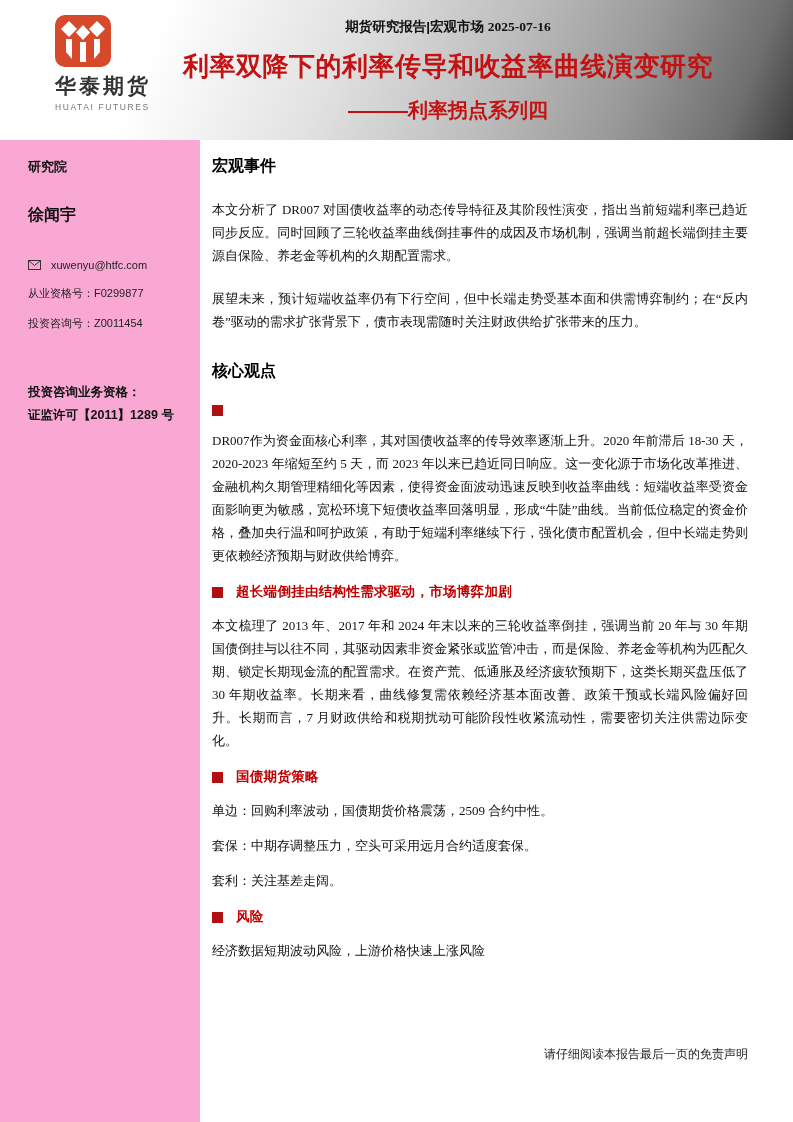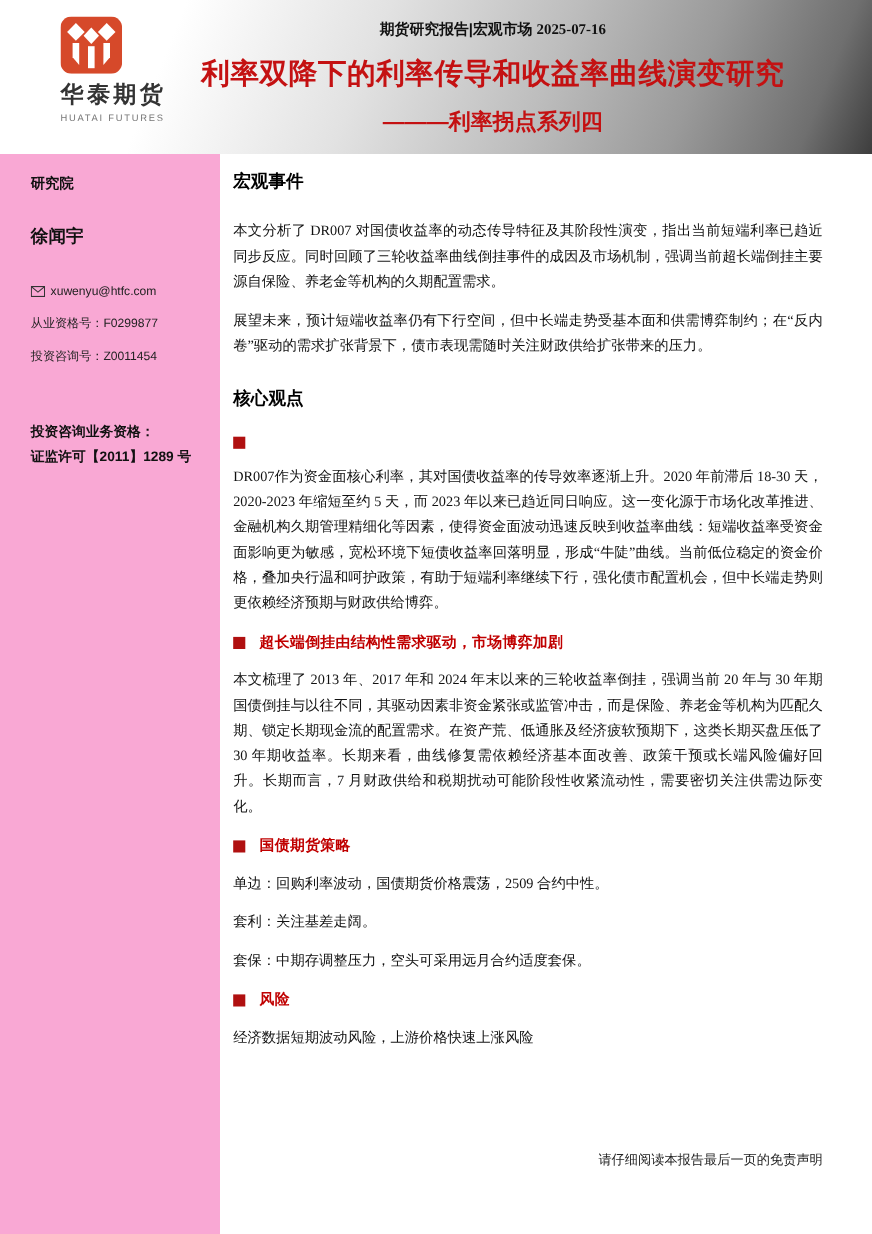--- a/index.html
+++ b/index.html
@@ -28,34 +28,34 @@
   .report-meta .date { font-family:"Liberation Serif", serif; font-weight:700; }
   .report-title { margin-top:13px; font-size:26px; font-weight:700; color:#c41112; letter-spacing:0.5px; }
   .report-subtitle { margin-top:13px; font-size:20px; font-weight:700; color:#c41112; }
   
   .sidebar {
     position:absolute; top:140px; left:0; width:200px; height:982px;
     background:#f9a8d4; padding:12px 16px 0 28px;
   }
   .sb-dept { font-size:13px; font-weight:700; color:#111; margin-top:6px; }
   .sb-name { font-size:16px; font-weight:700; color:#111; margin-top:29px; }
-  .sb-row { display:flex; align-items:center; gap:5px; margin-top:33px; font-size:11px; color:#222; }
+  .sb-row { display:flex; align-items:center; gap:10px; margin-top:33px; font-size:11px; color:#222; }
   .sb-line { margin-top:15px; font-size:11px; color:#222; }
   .sb-qual { margin-top:50px; font-size:12.5px; font-weight:700; color:#111; line-height:23px; }
   .env-icon { display:inline-block; }
   
   .main {
     position:absolute; top:140px; left:200px; width:593px; height:982px;
     padding:12px 45px 0 12px;
   }
   .h-section { font-size:16px; font-weight:700; color:#000; line-height:28px; }
   .h-section.second { margin-top:24px; }
   .para {
     font-family:"Liberation Serif", serif; font-size:13px; line-height:23px;
-    color:#111; text-align:justify; margin-top:12px;
+    color:#111; text-align:justify; margin-top:20px;
   }
   .para.first { margin-top:18px; }
   .bullet-head { display:flex; align-items:center; gap:13px; margin-top:16px; }
   .bullet-head.roomy { margin-top:20px; }
   .bullet-square { width:11px; height:11px; background:#b01010; flex:0 0 auto; }
   .bullet-label { font-size:13.5px; font-weight:700; color:#c00000; letter-spacing:0.3px; }
   .para.after-bullet { margin-top:13px; }
   .para.strategy { margin-top:12px; }
   
   .footer {
@@ -130,22 +130,22 @@
       <span class="bullet-square"></span>
       <span class="bullet-label">超长端倒挂由结构性需求驱动，市场博弈加剧</span>
     </div>
     <p class="para after-bullet">本文梳理了 2013 年、2017 年和 2024 年末以来的三轮收益率倒挂，强调当前 20 年与 30 年期国债倒挂与以往不同，其驱动因素非资金紧张或监管冲击，而是保险、养老金等机构为匹配久期、锁定长期现金流的配置需求。在资产荒、低通胀及经济疲软预期下，这类长期买盘压低了 30 年期收益率。长期来看，曲线修复需依赖经济基本面改善、政策干预或长端风险偏好回升。长期而言，7 月财政供给和税期扰动可能阶段性收紧流动性，需要密切关注供需边际变化。</p>
 
     <div class="bullet-head">
       <span class="bullet-square"></span>
       <span class="bullet-label">国债期货策略</span>
     </div>
     <p class="para after-bullet">单边：回购利率波动，国债期货价格震荡，2509 合约中性。</p>
+    <p class="para strategy">套保：中期存调整压力，空头可采用远月合约适度套保。</p>
     <p class="para strategy">套利：关注基差走阔。</p>
-    <p class="para strategy">套保：中期存调整压力，空头可采用远月合约适度套保。</p>
 
     <div class="bullet-head">
       <span class="bullet-square"></span>
       <span class="bullet-label">风险</span>
     </div>
     <p class="para after-bullet">经济数据短期波动风险，上游价格快速上涨风险</p>
 
   </div>
 
   <div class="footer">请仔细阅读本报告最后一页的免责声明</div>

